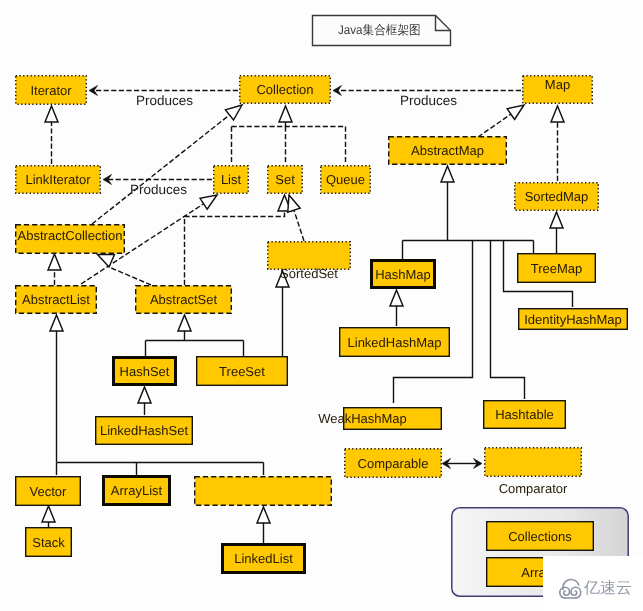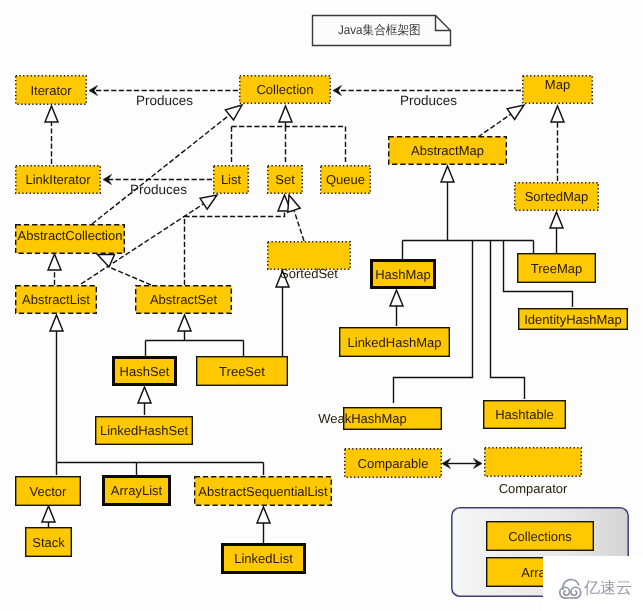--- a/index.html
+++ b/index.html
@@ -259,23 +259,20 @@
       </div>
       <div class="node" style="left: 484px; top: 473px; width: 98px; height: 30px;">
         <span>Comparator</span>
       </div>
       <div class="node" style="left: 15px; top: 476px; width: 66px; height: 30px;">
         <span>Vector</span>
       </div>
       <div class="node" style="left: 102px; top: 475px; width: 69px; height: 31px;">
         <span>ArrayList</span>
       </div>
-      <div class="node" style="left: 194px; top: 476px; width: 138px; height: 30px;">
-        <span>AbstractSequentialList</span>
-      </div>
       <div class="node" style="left: 25px; top: 527px; width: 47px; height: 30px;">
         <span>Stack</span>
       </div>
       <div class="node" style="left: 221px; top: 543px; width: 85px; height: 31px;">
         <span>LinkedList</span>
       </div>
       <div class="node" style="left: 486px; top: 521px; width: 108px; height: 30px;">
         <span>Collections</span>
       </div>
       <div class="node" style="left: 486px; top: 557px; width: 108px; height: 30px;">

